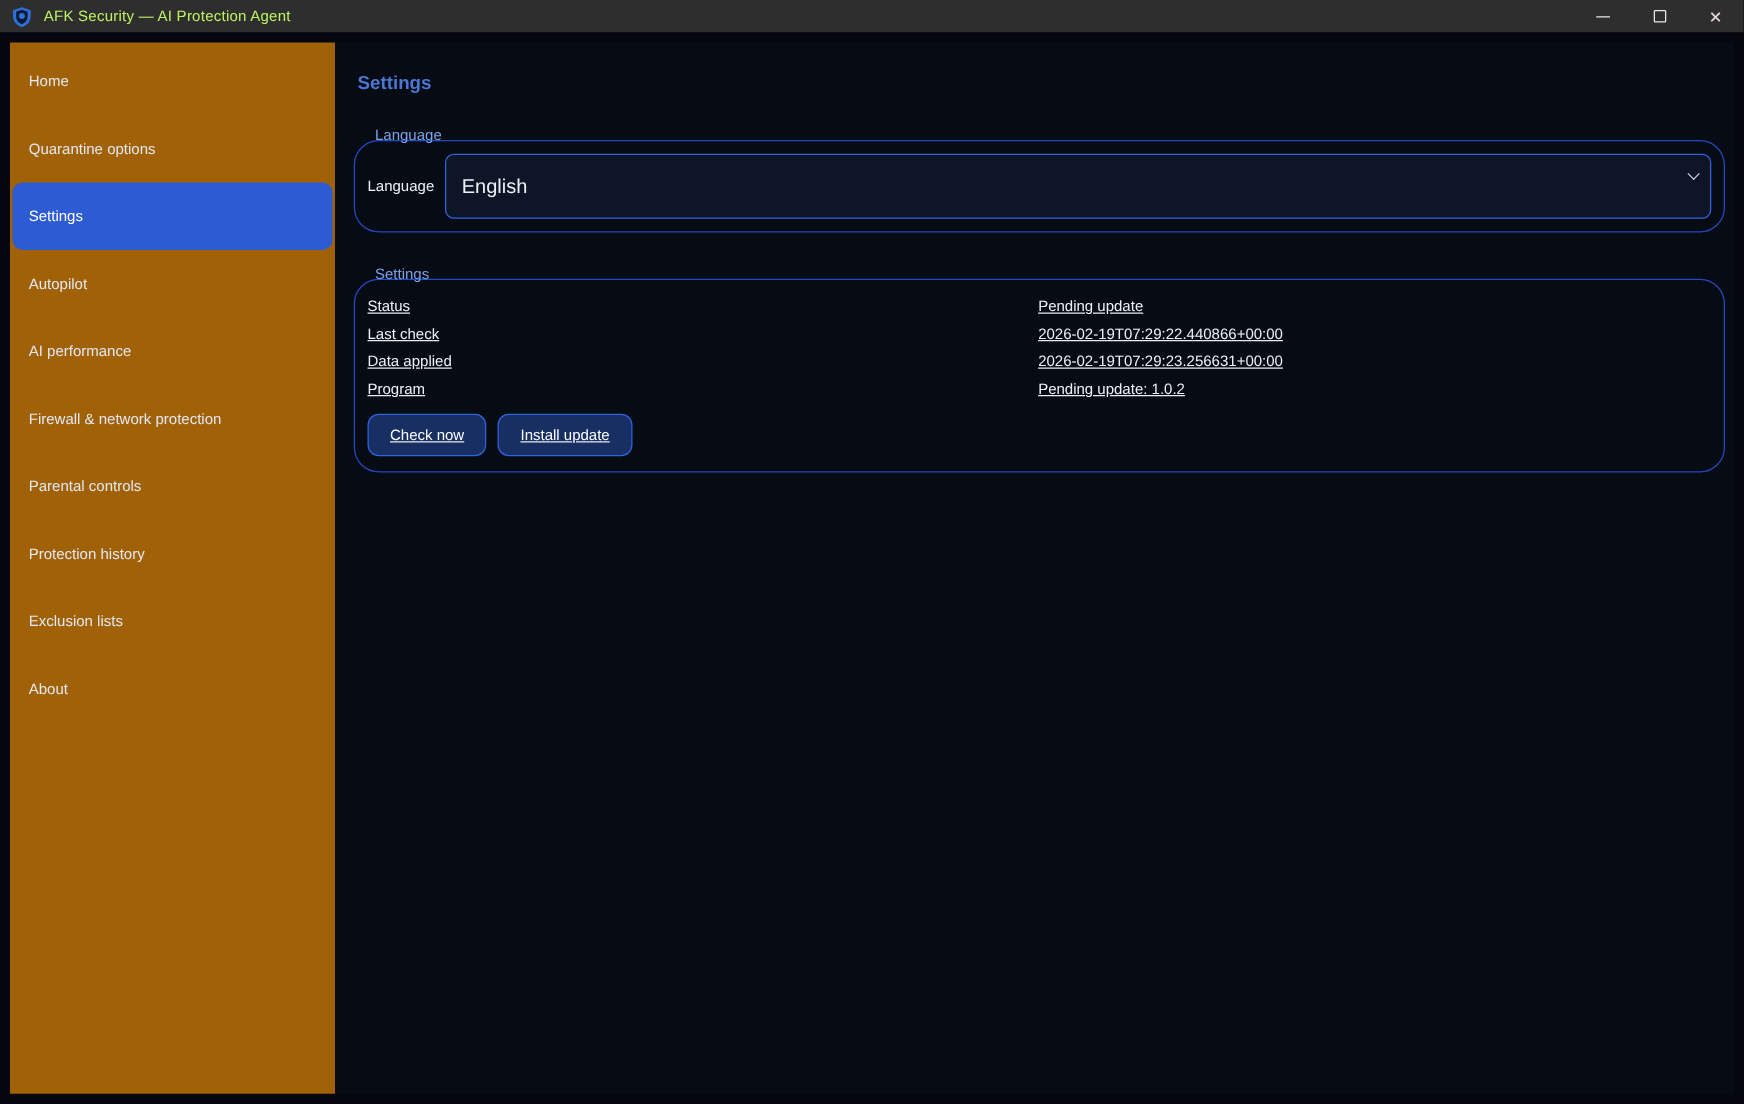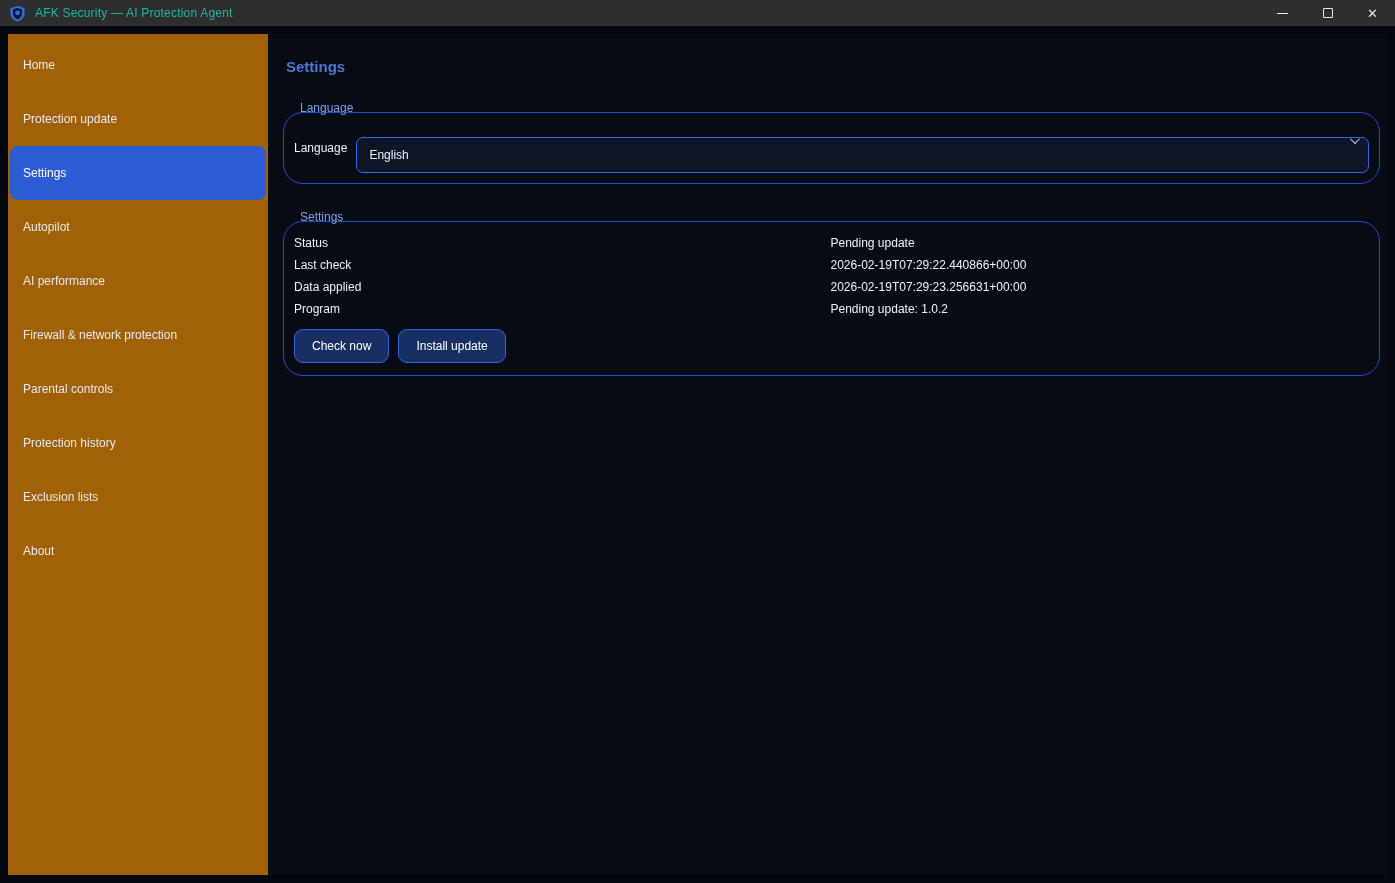--- a/index.html
+++ b/index.html
@@ -14,21 +14,21 @@
   
   .titlebar {
     height: 26px;
     background: #2e2e2e;
     display: flex;
     align-items: center;
     padding-left: 9px;
     user-select: none;
   }
   .titlebar .app-icon { width: 17px; height: 17px; margin-right: 9px; flex: 0 0 auto; }
-  .titlebar .title-text { color: #14b8a6; font-size: 12px; letter-spacing: .2px; }
+  .titlebar .title-text { color: #bef264; font-size: 12px; letter-spacing: .2px; }
   .win-controls { margin-left: auto; display: flex; height: 100%; }
   .win-btn {
     width: 45px; height: 100%;
     display: flex; align-items: center; justify-content: center;
     background: transparent; border: none; cursor: pointer;
     color: #e8e2e2; font-size: 12px;
   }
   .win-btn .dash { display: block; width: 11px; height: 1px; background: #e8e8e8; }
   .win-btn .boxy { display: block; width: 10px; height: 10px; border: 1px solid #e8e8e8; border-radius: 1px; }
   .win-btn.close { color: #ecdcdc; font-size: 13px; }
@@ -88,43 +88,42 @@
 
   
   .lang-row {
     display: flex; align-items: center;
     padding: 10px 10px;
     gap: 9px;
   }
   .lang-label { color: #eef1f6; flex: 0 0 auto; }
   .select-wrap { position: relative; flex: 1; }
   select.lang-select {
-    width: 100%; height: 36px;
+    width: 100%; height: 52px;
     background: #0d1527;
     border: 1px solid #3163e2;
     border-radius: 7px;
     color: #eef1f6;
     font-family: "Liberation Sans", sans-serif;
-    font-size: 12px;
+    font-size: 16px;
     padding: 0 28px 0 12px;
     appearance: none; -webkit-appearance: none;
     outline: none;
-    margin-top: 14px;
   }
   .chevron {
     position: absolute; right: 12px; top: 14px;
     width: 7px; height: 7px;
     border-right: 1.5px solid #cfd6e6;
     border-bottom: 1.5px solid #cfd6e6;
     transform: rotate(45deg) translateY(-2px);
     pointer-events: none;
   }
 
   
-  .updates-body { padding: 10px 12px 12px 10px; }
+  .updates-body { padding: 10px 12px 12px 10px; text-decoration: underline; }
   .kv-grid { display: grid; grid-template-columns: 1fr 1fr; row-gap: 0; }
   .kv-grid .cell { height: 22px; line-height: 22px; color: #eef1f6; white-space: nowrap; }
   .btn-row { display: flex; gap: 9px; margin-top: 9px; }
   .action-btn {
     height: 34px;
     padding: 0 17px;
     background: #172f63;
     border: 1px solid #2d62e0;
     border-radius: 9px;
     color: #ffffff;
@@ -153,21 +152,21 @@
     <button class="win-btn close">
         <span>✕</span>
       </button>
   </div>
 </div>
 
 <div class="app-body">
 
   <nav class="sidebar">
     <div class="nav-item">Home</div>
-    <div class="nav-item">Protection update</div>
+    <div class="nav-item">Quarantine options</div>
     <div class="nav-item active">Settings</div>
     <div class="nav-item">Autopilot</div>
     <div class="nav-item">AI performance</div>
     <div class="nav-item">Firewall &amp; network protection</div>
     <div class="nav-item">Parental controls</div>
     <div class="nav-item">Protection history</div>
     <div class="nav-item">Exclusion lists</div>
     <div class="nav-item">About</div>
   </nav>
 

